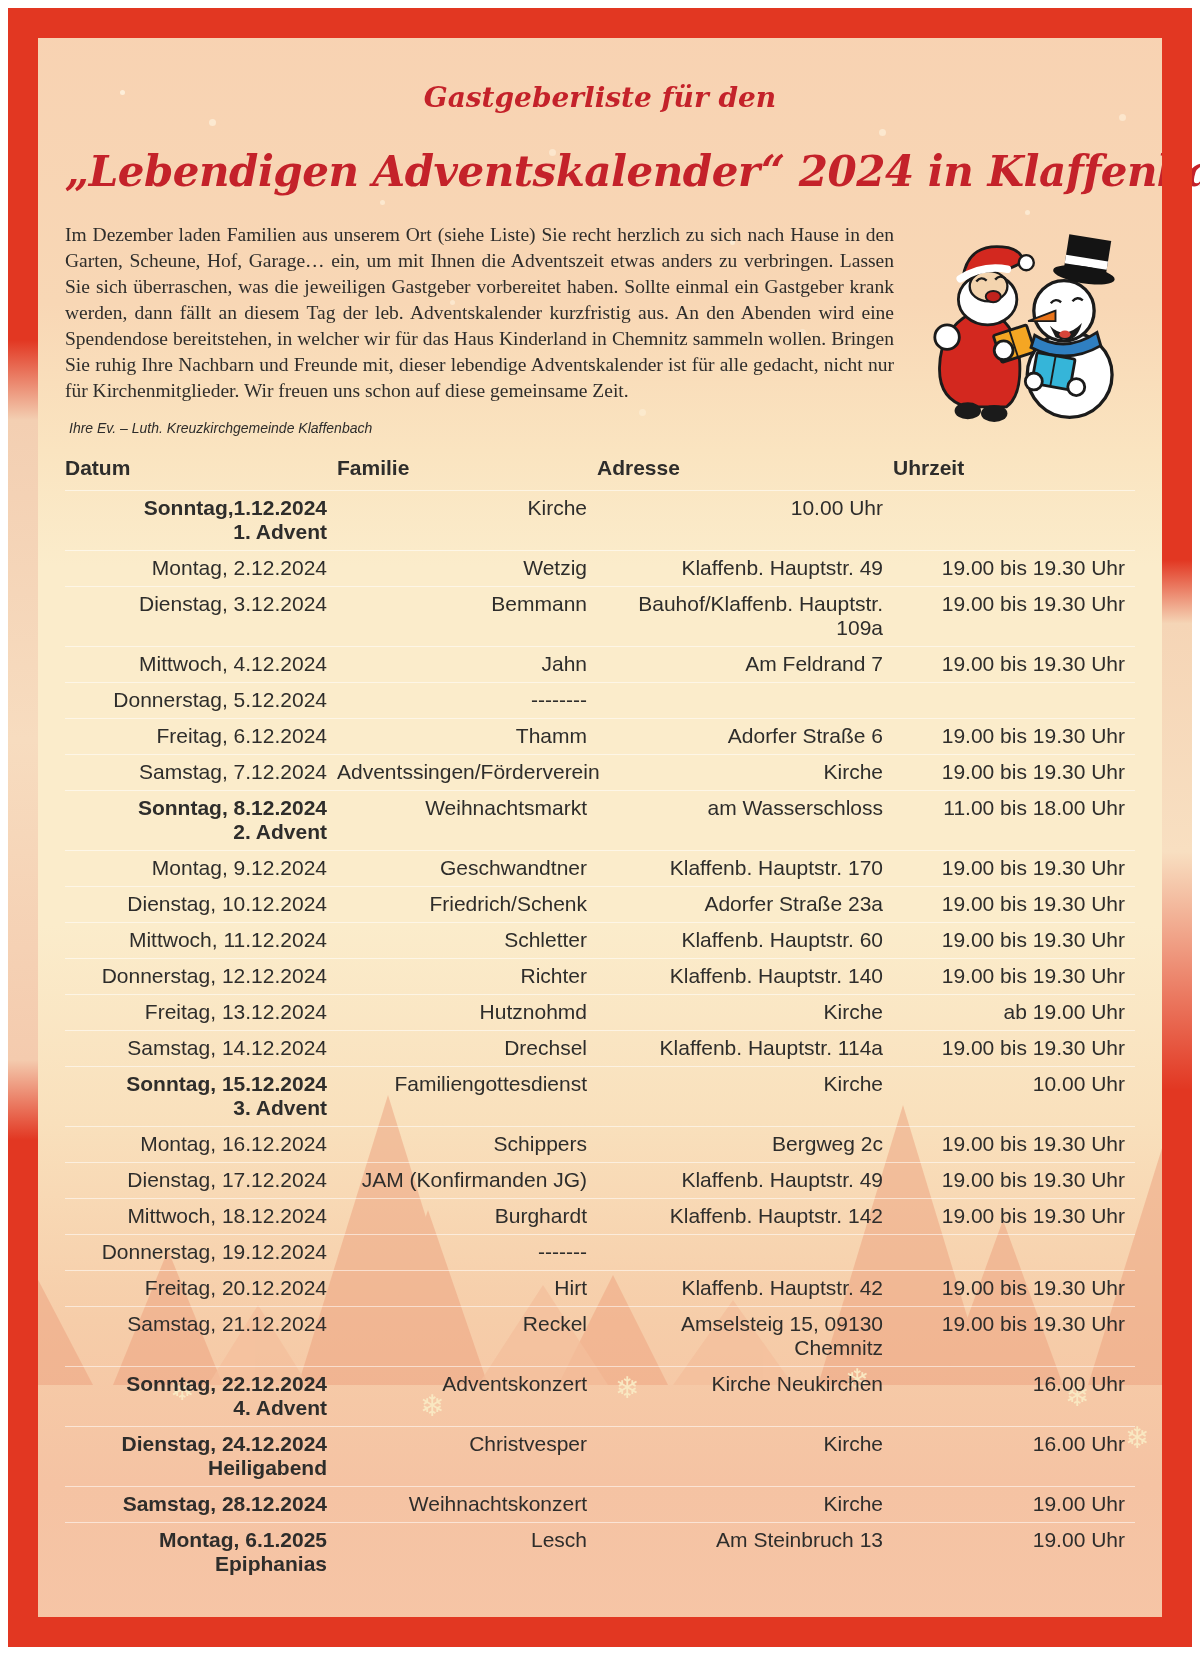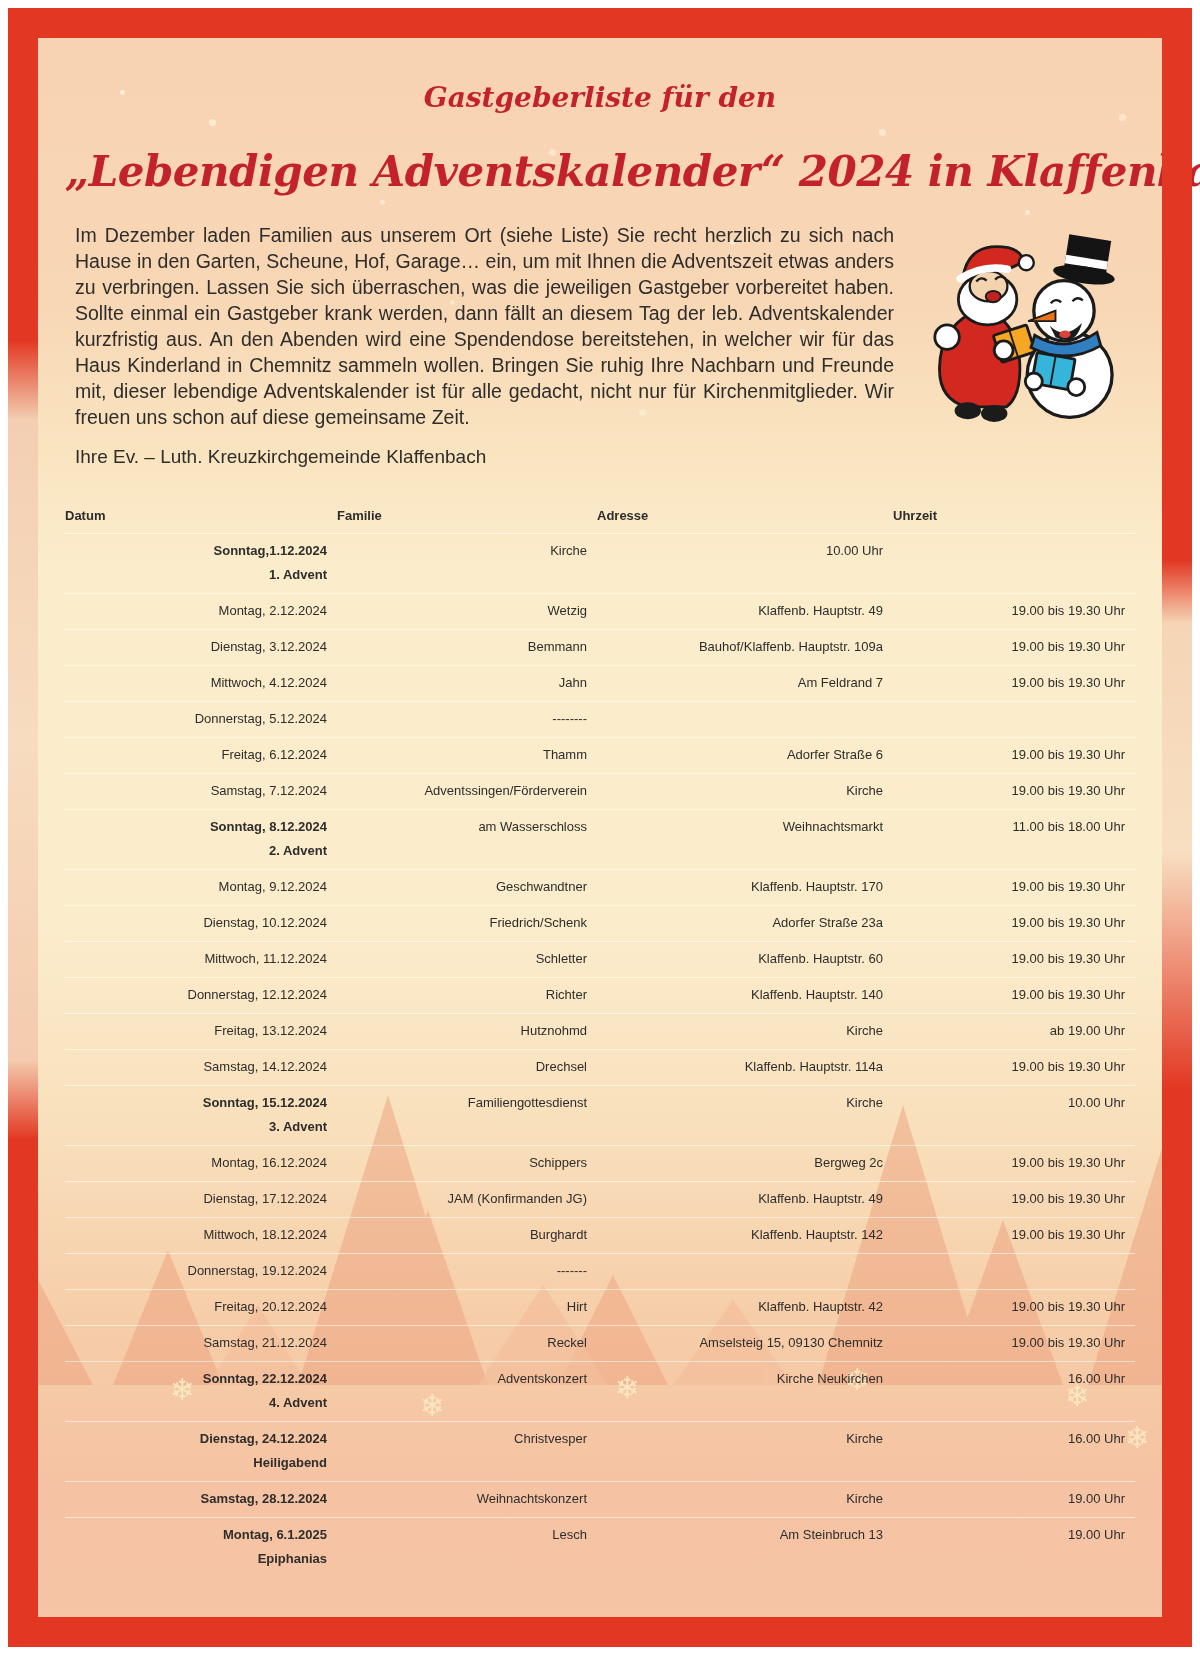--- a/index.html
+++ b/index.html
@@ -38,24 +38,24 @@
   }
 
   .content { position:absolute; inset:38px; padding:0 27px; z-index:3; }
   .title { text-align:center; color:#c4222a; font-family:"DejaVu Serif","Liberation Serif",serif;
            font-style:italic; font-weight:bold; }
   .title.l1 { margin:34px 0 0; font-size:28px; line-height:52px; }
   .title.l2 { margin:20px 0 0; font-size:42px; line-height:56px; white-space:nowrap; letter-spacing:-0.5px; }
 
   .intro-wrap { margin-top:22px; }
   .illustration { float:right; width:225px; height:198px; margin:2px 0 6px 16px; }
-  .intro { margin:10px; text-align:justify; font-size:19.5px; line-height:26px; }
-  .signature { clear:left; margin:16px 10px 0; font-size:19px; }
-
-  .table { margin-top:32px; font-size:13px; }
+  .intro { margin:0; text-align:justify; font-size:19.5px; line-height:26px;font-family:Liberation Serif, serif; }
+  .signature { clear:left; margin:16px 4px 0; font-style:italic; font-size:14px; }
+
+  .table { margin-top:12px; font-size:21px; }
   .thead { display:grid; grid-template-columns:272px 260px 296px 1fr; font-weight:bold; padding:8px 0 10px; }
   .trow  { display:grid; grid-template-columns:272px 260px 296px 1fr;
            padding:5px 0 6px; line-height:24px; border-top:1px solid rgba(255,255,255,.55);text-align:right; }
   .trow .cell { padding-right:10px; }
   .trow.emph .cell.date { font-weight:bold; }
 </style>
 </head>
 <body>
 
 <div class="canvas">
@@ -207,22 +207,22 @@
             </div>
             <div class="cell family">Adventssingen/Förderverein</div>
             <div class="cell address">Kirche</div>
             <div class="cell time">19.00 bis 19.30 Uhr</div>
           </div>
           <div class="trow emph">
             <div class="cell date">
               <div>Sonntag, 8.12.2024</div>
               <div>2. Advent</div>
             </div>
+            <div class="cell family">Weihnachtsmarkt</div>
             <div class="cell address">am Wasserschloss</div>
-            <div class="cell family">Weihnachtsmarkt</div>
             <div class="cell time">11.00 bis 18.00 Uhr</div>
           </div>
           <div class="trow">
             <div class="cell date">
               <div>Montag, 9.12.2024</div>
             </div>
             <div class="cell family">Geschwandtner</div>
             <div class="cell address">Klaffenb. Hauptstr. 170</div>
             <div class="cell time">19.00 bis 19.30 Uhr</div>
           </div>

